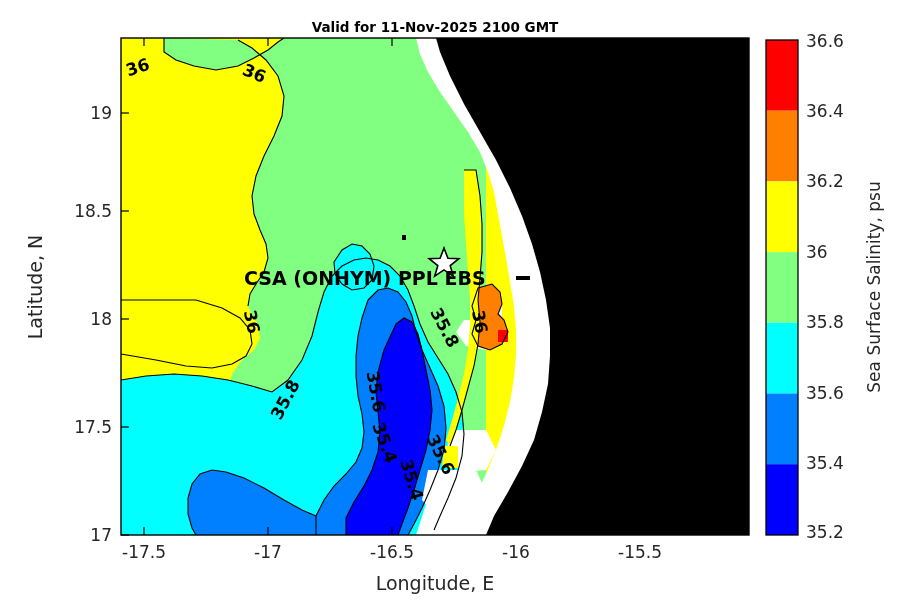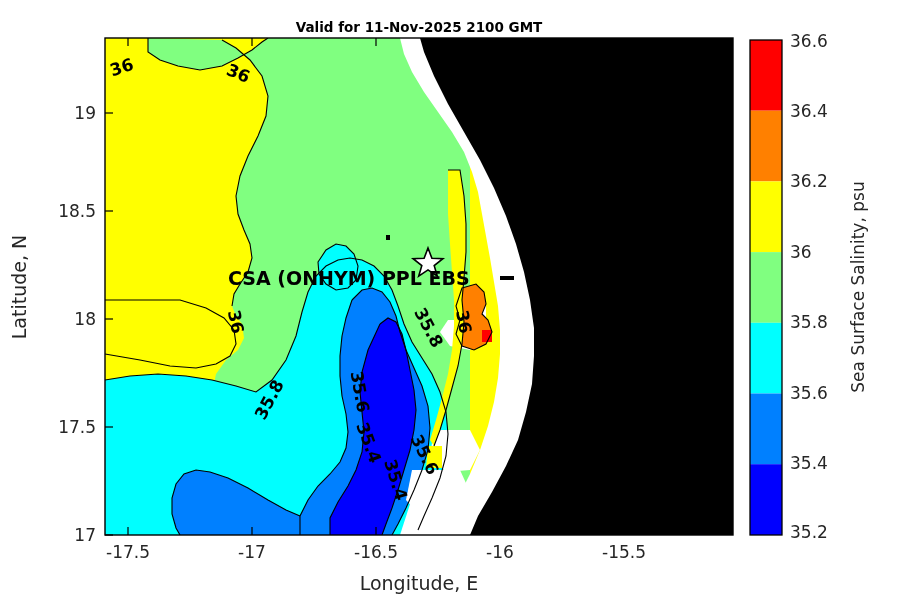--- a/index.html
+++ b/index.html
@@ -9,21 +9,21 @@
   }
   body {
     width: 900px;
     height: 600px;
     font-family: "DejaVu Sans", sans-serif;
     overflow: hidden;
     position: relative;
   }
   #root {
     position: absolute;
-    left: 0; top: 0;
+    left: 16px; top: 0;
     width: 768px; height: 600px;
   }
   svg.figure {
     display: block;
     width: 900px;
     height: 600px;
   }
   .plot-title {
     font-size: 13.5px;
     font-weight: bold;

